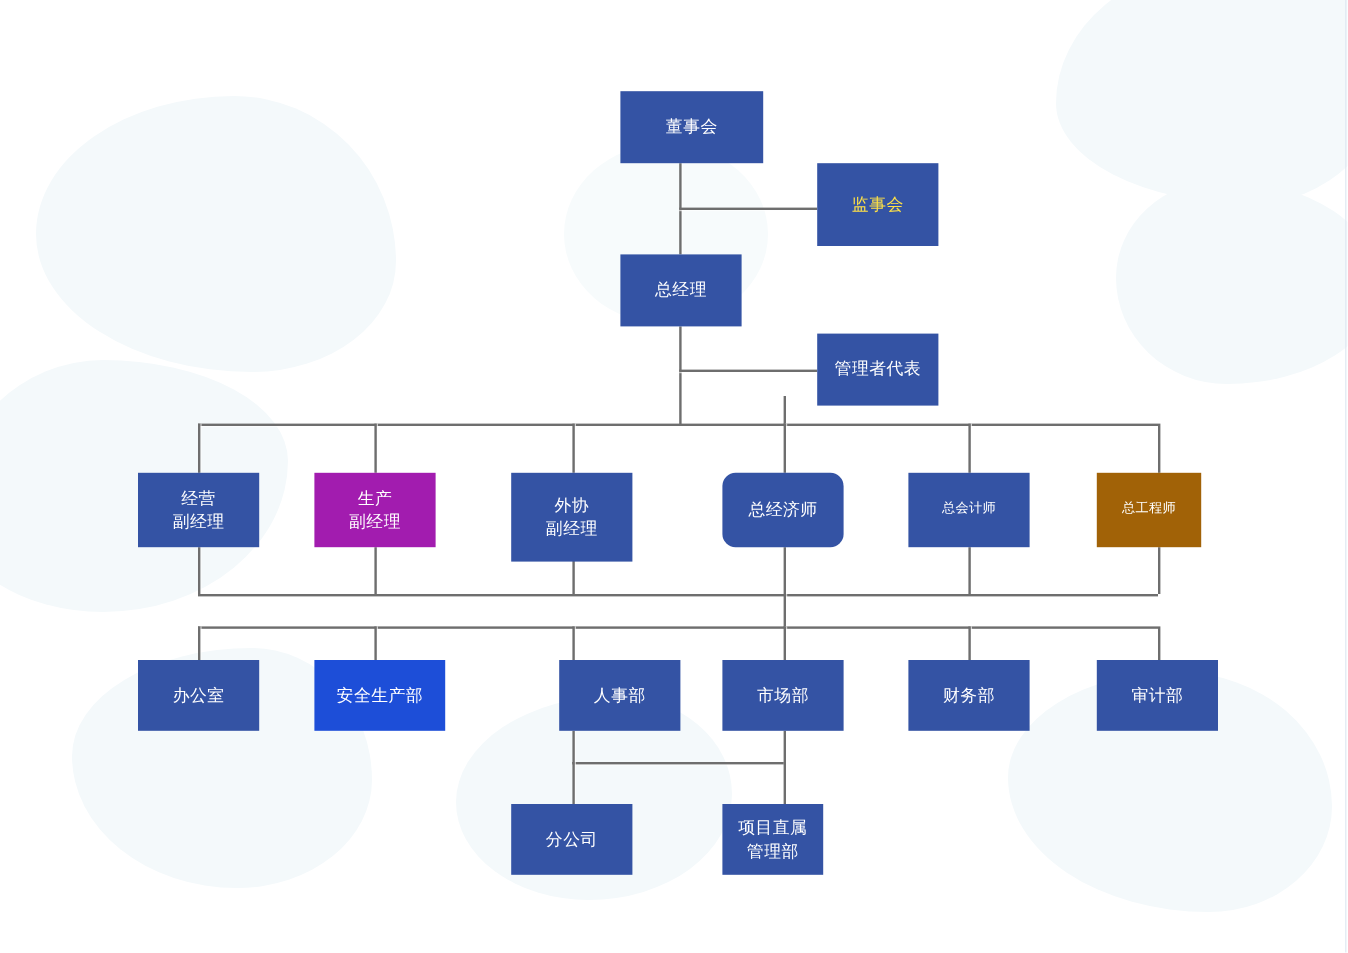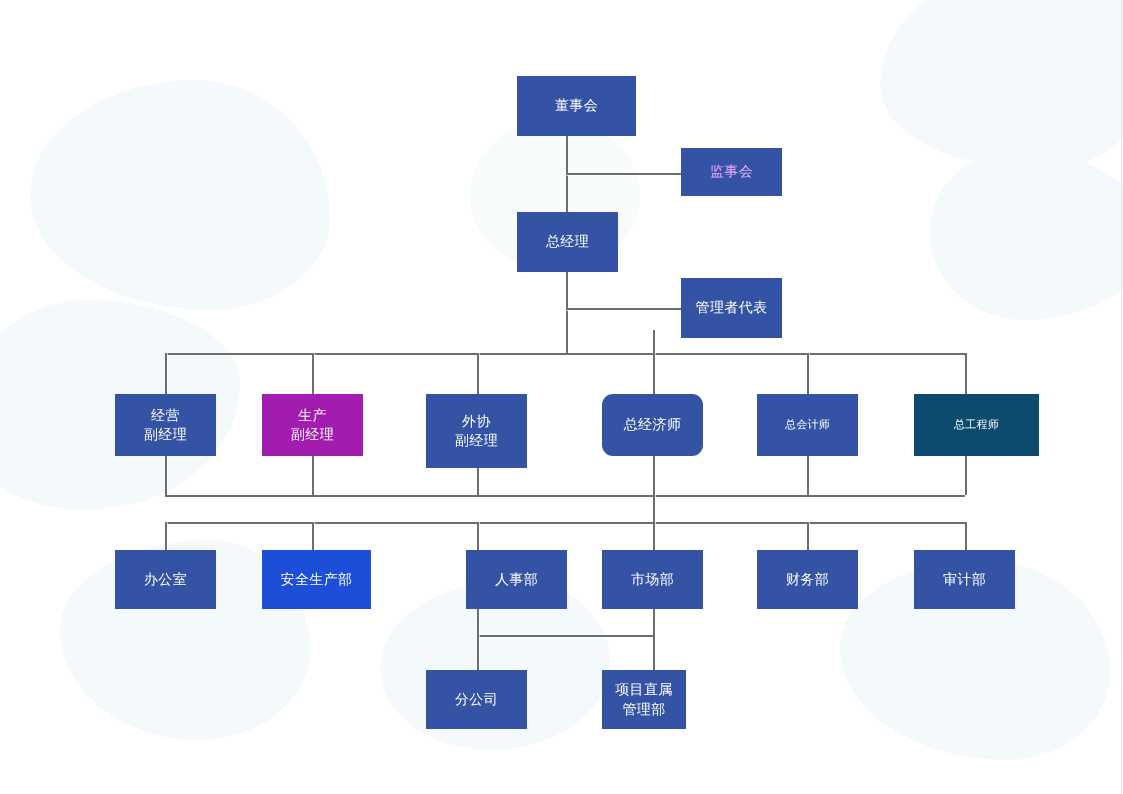--- a/index.html
+++ b/index.html
@@ -125,21 +125,21 @@
       <div class="conn v" style="background: rgb(110, 110, 110); left: 477px; top: 609px; height: 28px;"></div>
       <div class="conn v" style="background: rgb(110, 110, 110); left: 653px; top: 609px; height: 28px;"></div>
       <div class="conn h" style="background: rgb(110, 110, 110); left: 477px; top: 635px; width: 176px;"></div>
       <div class="conn v" style="background: rgb(110, 110, 110); left: 477px; top: 635px; height: 36px;"></div>
       <div class="conn v" style="background: rgb(110, 110, 110); left: 653px; top: 635px; height: 36px;"></div>
     </div>
   <div id="node-layer">
       <div class="node" style="left: 517px; top: 76px; width: 119px; height: 60px; background: rgb(52, 83, 164); color: rgb(255, 255, 255);">
         <span class="lbl">董事会</span>
       </div>
-      <div class="node" style="left: 681px; top: 148px; width: 101px; height: 48px; background: rgb(52, 83, 164); color: #f0abfc;">
+      <div class="node" style="left: 681px; top: 136px; width: 101px; height: 69px; background: rgb(52, 83, 164); color: #fde047;">
         <span class="lbl">监事会</span>
       </div>
       <div class="node" style="left: 517px; top: 212px; width: 101px; height: 60px; background: rgb(52, 83, 164); color: rgb(255, 255, 255);">
         <span class="lbl">总经理</span>
       </div>
       <div class="node" style="left: 681px; top: 278px; width: 101px; height: 60px; background: rgb(52, 83, 164); color: rgb(255, 255, 255); text-align: center;">
         <span class="lbl">管理者代表</span>
       </div>
       <div class="node" style="left: 115px; top: 394px; width: 101px; height: 62px; background: rgb(52, 83, 164); color: rgb(255, 255, 255);">
         <span class="lbl">经营
@@ -152,21 +152,21 @@
       <div class="node" style="left: 426px; top: 394px; width: 101px; height: 74px; background: rgb(52, 83, 164); color: rgb(255, 255, 255);">
         <span class="lbl">外协
 副经理</span>
       </div>
       <div class="node" style="left: 602px; top: 394px; width: 101px; height: 62px; background: rgb(52, 83, 164); color: rgb(255, 255, 255); border-radius: 11px;">
         <span class="lbl">总经济师</span>
       </div>
       <div class="node small" style="left: 757px; top: 394px; width: 101px; height: 62px; background: rgb(52, 83, 164); color: rgb(255, 255, 255);">
         <span class="lbl">总会计师</span>
       </div>
-      <div class="node small" style="left: 914px; top: 394px; width: 125px; height: 62px; background: #0c4a6e; color: rgb(255, 255, 255);">
+      <div class="node small" style="left: 914px; top: 394px; width: 87px; height: 62px; background: #a16207; color: rgb(255, 255, 255);">
         <span class="lbl">总工程师</span>
       </div>
       <div class="node" style="left: 115px; top: 550px; width: 101px; height: 59px; background: rgb(52, 83, 164); color: rgb(255, 255, 255);">
         <span class="lbl">办公室</span>
       </div>
       <div class="node" style="left: 262px; top: 550px; width: 109px; height: 59px; background: #1d4ed8; color: rgb(255, 255, 255);">
         <span class="lbl">安全生产部</span>
       </div>
       <div class="node" style="left: 426px; top: 550px; width: 101px; height: 59px; background: rgb(52, 83, 164); color: rgb(255, 255, 255); margin-left: 40px;">
         <span class="lbl">人事部</span>

